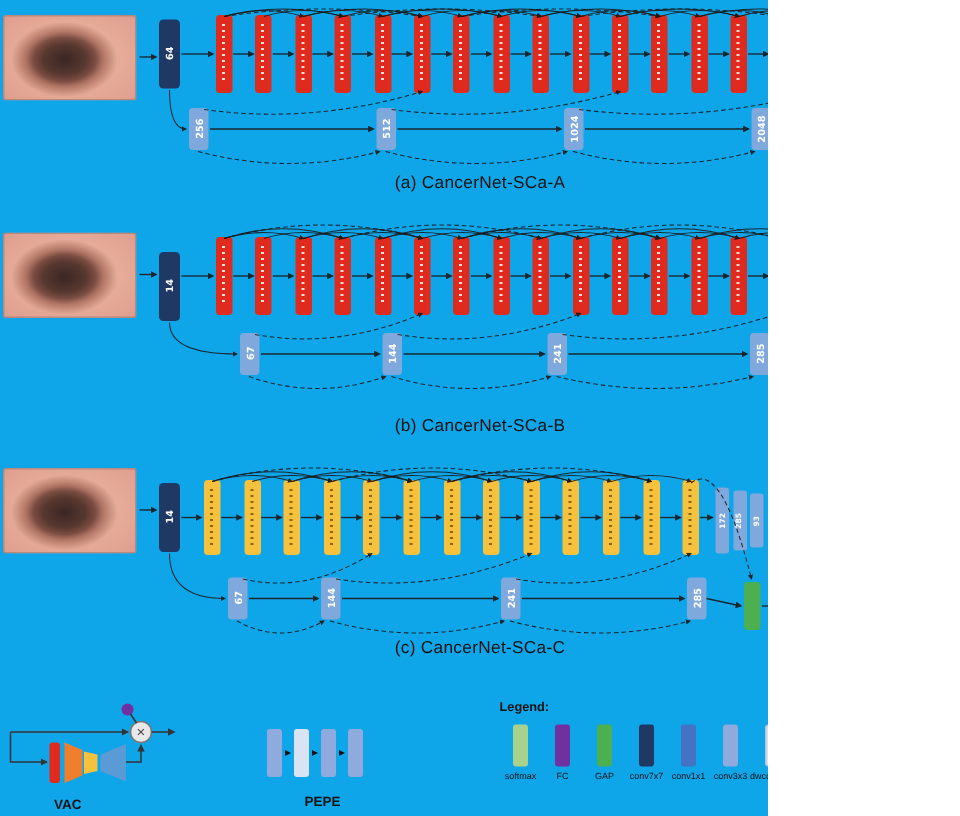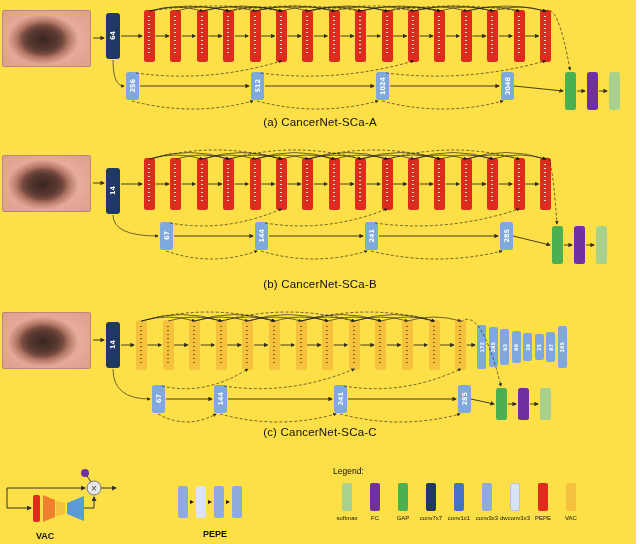--- a/index.html
+++ b/index.html
@@ -1,18 +1,18 @@
 <!DOCTYPE html>
 <html><head>
 <meta charset="utf-8">
 <style>
   *{margin:0;padding:0;box-sizing:border-box}
   html,body{background:#fff}
   body{font-family:"Liberation Sans",sans-serif;color:#111}
-  #canvas{position:relative;width:636px;height:544px;background:#fde047;overflow:hidden}
+  #canvas{position:relative;width:512px;height:544px;background:#0ea5e9;overflow:hidden}
   #overlay{position:absolute;left:0;top:0;z-index:5;pointer-events:none}
   .derm{position:absolute;left:2px;width:89px;height:57px;border-radius:2px;z-index:2;
     background:
      radial-gradient(ellipse 40% 44% at 46% 52%, #3a2624 0%, #57382f 40%, #7a4c42 58%, rgba(165,105,88,.85) 72%, rgba(222,160,140,0) 100%),
      radial-gradient(ellipse at 50% 50%, #ecbcab 0%, #e6ab99 55%, #dd9d8e 100%);
     box-shadow:inset 0 0 0 1px rgba(150,110,100,.5);}
   .inbar{position:absolute;width:14px;height:46px;background:#1f3864;border-radius:3px;
     display:flex;align-items:center;justify-content:center;z-index:2}
   .vtext{writing-mode:vertical-rl;transform:rotate(180deg);color:#fff;font-size:6.5px;
     font-weight:700;font-family:"DejaVu Sans",sans-serif;white-space:nowrap}
@@ -34,21 +34,21 @@
   .in-a{top:13px}.in-b{top:168px}.in-c{top:322px}
   .inbar{left:106px}
   .vacbox{position:absolute;left:4px;top:466px;width:130px;height:62px;z-index:2}
   .modlabel{position:absolute;font-weight:700;font-size:9px;z-index:2}
   .vac-label{left:36px;top:531px}
   .pepe-label{left:203px;top:529px}
   .pepebox{position:absolute;left:178px;top:486px;display:flex;align-items:center;gap:2px;z-index:2}
   .pepe-bar{width:10px;height:32px;border-radius:2px}
   .mini-arrow{font-size:8px;line-height:1;color:#111}
   .legend{position:absolute;left:333px;top:466px;z-index:2}
-  .legend-title{font-weight:400;font-size:8.5px;margin-bottom:7px}
+  .legend-title{font-weight:700;font-size:8.5px;margin-bottom:7px}
   .legend-items{display:flex}
   .legend-item{width:28px;display:flex;flex-direction:column;align-items:center}
   .legend-bar{width:10px;height:28px;border-radius:2px}
   .legend-label{font-size:6px;margin-top:4px;white-space:nowrap}
 </style>
 </head>
 <body>
 
 <div id="canvas">
   <svg id="overlay" width="640" height="544">

